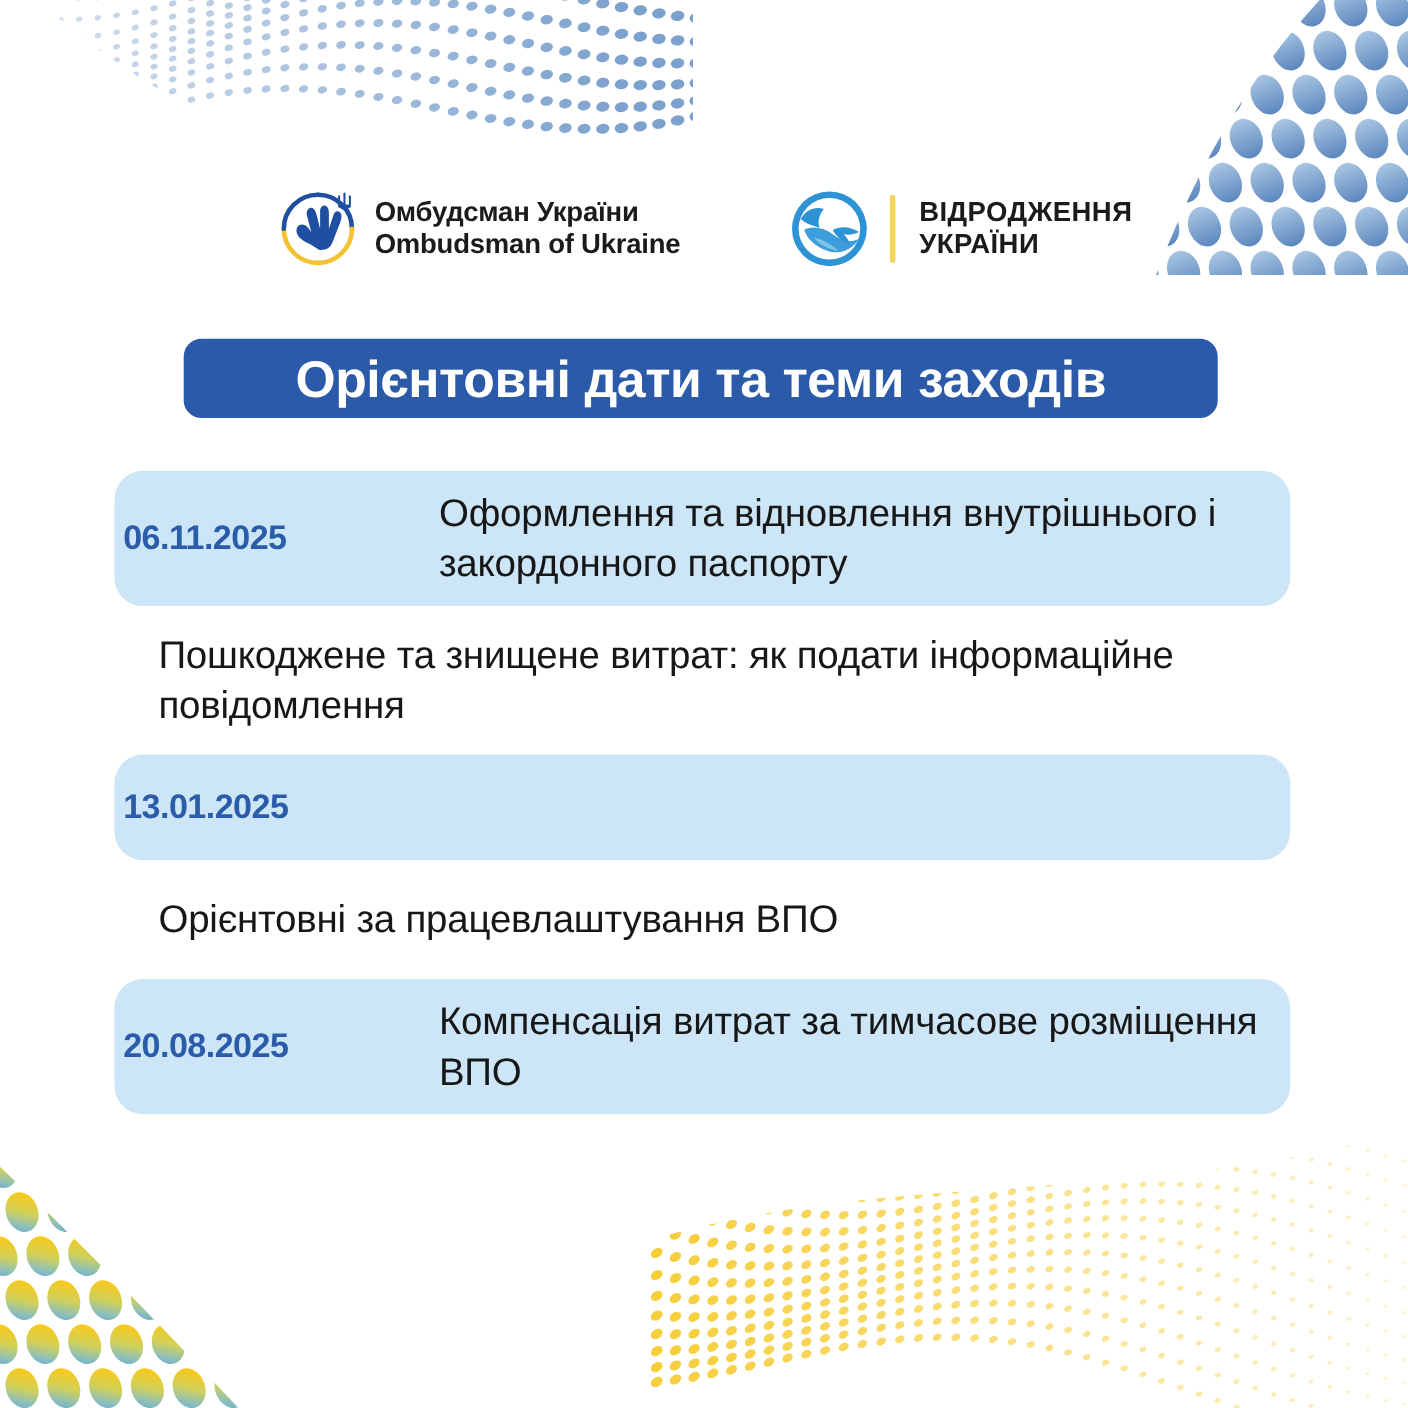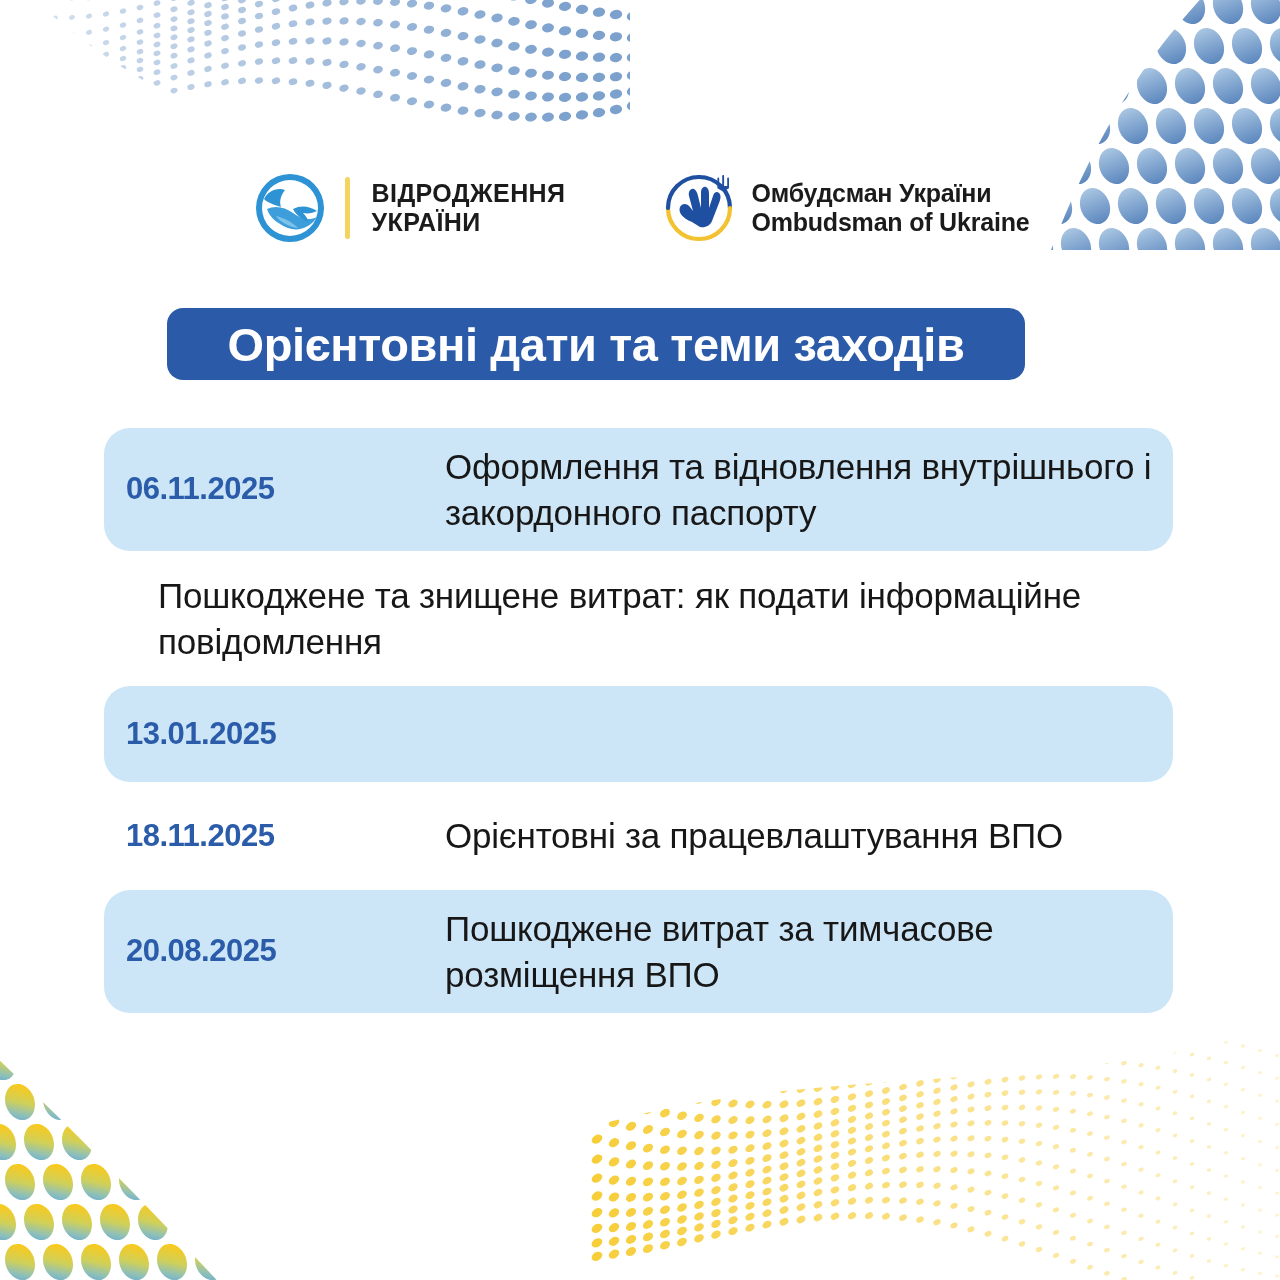--- a/index.html
+++ b/index.html
@@ -70,21 +70,21 @@
     line-height: 1.18;
     letter-spacing: 0.4px;
     font-weight: 800;
   }
 
   
   .title-banner {
     position: absolute;
     top: 308px;
     left: 167px;
-    width: 858px;
+    width: 940px;
     height: 72px;
     background: #2B5BA8;
     border-radius: 16px;
     display: flex;
     align-items: center;
     justify-content: center;
     z-index: 3;
   }
   .title-banner-text {
     color: #ffffff;
@@ -101,24 +101,23 @@
     top: 428px;
     left: 104px;
     width: 1069px;
     z-index: 3;
   }
   .schedule-row {
     display: flex;
     align-items: center;
     border-radius: 26px;
     box-sizing: border-box;
-    padding: 16px 18px 16px 22px;
+    padding: 16px 18px 16px 8px;
     margin-bottom: 6px;
     min-height: 96px;
-    gap: 32px;
   }
   .schedule-row.shaded { background: #CDE6F7; }
   .schedule-row.plain  { background: transparent; }
 
   .row-date {
     flex: 0 0 255px;
     color: #2A5CAA;
     font-size: 31px;
     font-weight: 700;
     letter-spacing: -0.5px;
@@ -1383,72 +1382,71 @@
         <ellipse cx="670.0" cy="320.3" rx="2.06" ry="1.54" fill="#F5C518" opacity="0.21" transform="rotate(-20.2 670.0 320.3)"></ellipse>
         <ellipse cx="687.0" cy="321.5" rx="2.00" ry="1.50" fill="#F5C518" opacity="0.20" transform="rotate(-20.0 687.0 321.5)"></ellipse>
         <ellipse cx="704.0" cy="322.0" rx="2.00" ry="1.50" fill="#F5C518" opacity="0.20" transform="rotate(-20.0 704.0 322.0)"></ellipse>
         <ellipse cx="721.0" cy="321.9" rx="2.00" ry="1.50" fill="#F5C518" opacity="0.20" transform="rotate(-20.0 721.0 321.9)"></ellipse>
       </g>
   </g>
 </svg>
 
 <div class="logo-bar">
 
-  <div class="logo-block vidrodzhennia-block">
-    <svg class="logo-mark" width="78" height="78" viewBox="0 0 78 78" xmlns="http://www.w3.org/2000/svg">
-      <path d="M39 5 A34 34 0 1 0 39 73 A34 34 0 1 0 39 5 Z M39 11 A28 28 0 1 1 39 67 A28 28 0 1 1 39 11 Z" fill="#2D93D4"></path>
-      <path d="M13 30 C17 22, 26 18, 34 21 C30 26, 28 32, 30 38 C24 36, 17 34, 13 30 Z" fill="#2D93D4"></path>
-      <path d="M16 40 C24 36, 34 38, 42 44 C50 50, 58 52, 66 48 C60 58, 48 63, 37 59 C27 55, 19 49, 16 40 Z" fill="#3E9EDB"></path>
-      <path d="M42 40 C50 36, 58 37, 66 42 C62 44, 57 45, 52 44 C55 47, 57 50, 57 53 C51 50, 45 46, 42 40 Z" fill="#2D93D4"></path>
-      <path d="M25 47 C33 49, 41 53, 47 59 C39 58, 30 54, 25 47 Z" fill="#7FC2E8"></path>
-    </svg>
-    <div class="yellow-divider"></div>
-    <div class="vidrodzhennia-text">
-      <span class="logo-text-ua">ВІДРОДЖЕННЯ</span>
-      <span class="logo-text-ua">УКРАЇНИ</span>
-    </div>
-  </div>
-
   <div class="logo-block ombudsman-block">
     <svg class="logo-mark" width="76" height="76" viewBox="0 0 76 76" xmlns="http://www.w3.org/2000/svg">
       <path d="M38 7 A31 31 0 0 1 69 38" fill="none" stroke="#1E4FA0" stroke-width="4.2" stroke-linecap="round"></path>
       <path d="M69 38 A31 31 0 0 1 38 69 A31 31 0 0 1 7 38" fill="none" stroke="#F2C230" stroke-width="4.2" stroke-linecap="round"></path>
       <path d="M7 38 A31 31 0 0 1 38 7" fill="none" stroke="#1E4FA0" stroke-width="4.2" stroke-linecap="round"></path>
       <path d="M31 52 C21 48, 17 42, 19 37 C21 33, 26 33, 29 37 L32 41 L28 26 C27 21, 30 18, 33 19 C35 20, 36 22, 37 26 L40 38 L40 22 C40 18, 43 16, 45 17 C47 18, 48 20, 48 24 L48 38 L52 26 C53 22, 56 21, 58 23 C60 25, 60 28, 58 33 L51 51 C49 56, 44 58, 39 57 Z" fill="#1E4FA0"></path>
       <g fill="#1E4FA0">
         <rect x="61.2" y="5" width="1.9" height="13" rx="0.9"></rect>
         <rect x="56.4" y="7.5" width="1.8" height="9" rx="0.9"></rect>
         <rect x="66.2" y="7.5" width="1.8" height="9" rx="0.9"></rect>
         <path d="M56.4 16 L68 16 L68 18.2 L62.1 21.4 L56.4 18.2 Z"></path>
       </g>
     </svg>
     <div class="ombudsman-text">
       <span class="logo-text-ua">Омбудсман України</span>
       <span class="logo-text-en">Ombudsman of Ukraine</span>
     </div>
   </div>
 
+  <div class="logo-block vidrodzhennia-block">
+    <svg class="logo-mark" width="78" height="78" viewBox="0 0 78 78" xmlns="http://www.w3.org/2000/svg">
+      <path d="M39 5 A34 34 0 1 0 39 73 A34 34 0 1 0 39 5 Z M39 11 A28 28 0 1 1 39 67 A28 28 0 1 1 39 11 Z" fill="#2D93D4"></path>
+      <path d="M13 30 C17 22, 26 18, 34 21 C30 26, 28 32, 30 38 C24 36, 17 34, 13 30 Z" fill="#2D93D4"></path>
+      <path d="M16 40 C24 36, 34 38, 42 44 C50 50, 58 52, 66 48 C60 58, 48 63, 37 59 C27 55, 19 49, 16 40 Z" fill="#3E9EDB"></path>
+      <path d="M42 40 C50 36, 58 37, 66 42 C62 44, 57 45, 52 44 C55 47, 57 50, 57 53 C51 50, 45 46, 42 40 Z" fill="#2D93D4"></path>
+      <path d="M25 47 C33 49, 41 53, 47 59 C39 58, 30 54, 25 47 Z" fill="#7FC2E8"></path>
+    </svg>
+    <div class="yellow-divider"></div>
+    <div class="vidrodzhennia-text">
+      <span class="logo-text-ua">ВІДРОДЖЕННЯ</span>
+      <span class="logo-text-ua">УКРАЇНИ</span>
+    </div>
+  </div>
+
 </div>
 
 <div class="title-banner">
   <span class="title-banner-text">Орієнтовні дати та теми заходів</span>
 </div>
 
 <div class="schedule" id="schedule-list">
     <div class="schedule-row shaded">
       <div class="row-date">06.11.2025</div>
       <div class="row-topic">Оформлення та відновлення внутрішнього і закордонного паспорту</div>
     </div>
     <div class="schedule-row plain">
       <div class="row-topic">Пошкоджене та знищене витрат: як подати інформаційне повідомлення</div>
     </div>
     <div class="schedule-row shaded">
       <div class="row-date">13.01.2025</div>
     </div>
     <div class="schedule-row plain">
-      <div class="row-date">18.11.2025</div>
       <div class="row-topic">Орієнтовні за працевлаштування ВПО</div>
     </div>
     <div class="schedule-row shaded">
       <div class="row-date">20.08.2025</div>
-      <div class="row-topic">Пошкоджене витрат за тимчасове розміщення ВПО</div>
+      <div class="row-topic">Компенсація витрат за тимчасове розміщення ВПО</div>
     </div>
   </div>
 
 </body></html>

